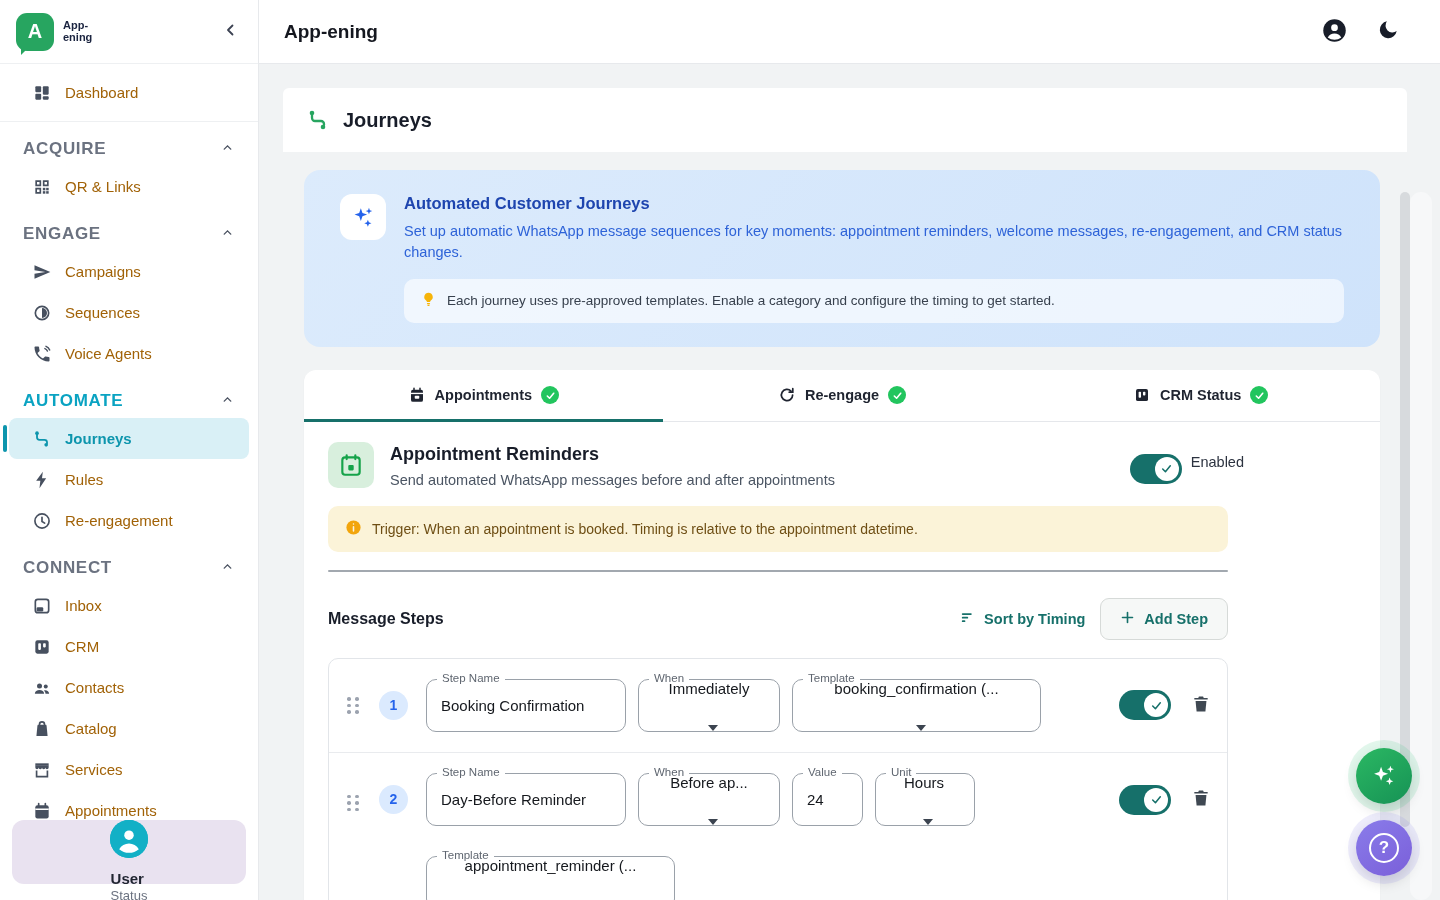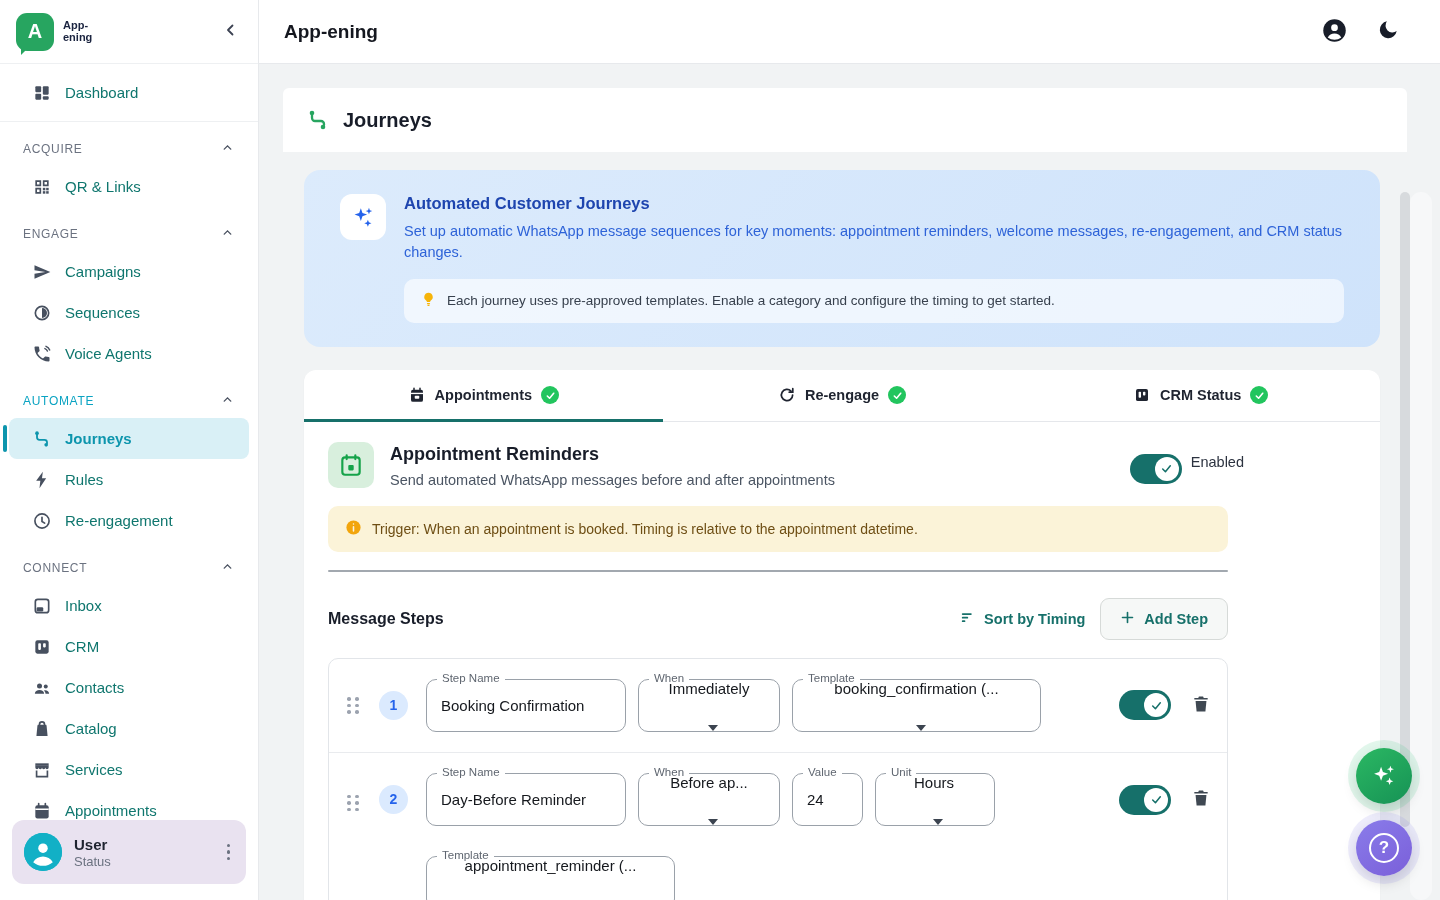--- a/index.html
+++ b/index.html
@@ -8,30 +8,30 @@
 
   
   .sidebar { width:259px; height:900px; background:#fff; border-right:1px solid #e7e9ec; position:relative; flex:none; }
   .sb-top { height:64px; display:flex; align-items:center; justify-content:space-between; padding:0 18px 0 16px; border-bottom:1px solid #eef0f2; }
   .logo { display:flex; align-items:center; gap:9px; }
   .logo-badge { width:38px; height:38px; border-radius:11px; background:#27a560; color:#fff; font-weight:bold; font-size:20px; display:flex; align-items:center; justify-content:center; position:relative; }
   .logo-badge::after{ content:""; position:absolute; left:5px; bottom:-4px; border-left:7px solid #27a560; border-bottom:7px solid transparent; }
   .logo-text { font-size:11px; font-weight:bold; color:#1b2440; line-height:1.05; }
   .sb-collapse { color:#3b4252; background:none; border:none; font-size:16px; cursor:pointer; display:flex; }
   .sb-nav { padding-top:8px; }
-  .sb-item { height:41px; display:flex; align-items:center; gap:13px; padding-left:23px; font-size:15px; color:#0f766e; cursor:pointer; position:relative; margin:0 9px 0 9px; border-radius:8px; }
+  .sb-item { height:41px; display:flex; align-items:center; gap:13px; padding-left:23px; font-size:15px; color:#a16207; cursor:pointer; position:relative; margin:0 9px 0 9px; border-radius:8px; }
   .sb-item .ic { width:20px; height:20px; flex:none; display:flex; color:#47505f; }
   .sb-item.active { background:#d9f0f6; color:#0d95ad; font-weight:600; }
   .sb-item.active .ic { color:#0d95ad; }
   .sb-item.active::before { content:""; position:absolute; left:-6px; top:7px; bottom:7px; width:4px; border-radius:2px; background:#0d95ad; }
   .sb-div { height:1px; background:#eef0f2; margin:8px 0; }
-  .sb-head { height:34px; margin-top:10px; display:flex; align-items:center; justify-content:space-between; padding:0 24px 0 23px; font-size:12px; font-weight:normal; letter-spacing:.7px; color:#6b7280; }
+  .sb-head { height:34px; margin-top:10px; display:flex; align-items:center; justify-content:space-between; padding:0 24px 0 23px; font-size:17px; font-weight:bold; letter-spacing:.7px; color:#6b7280; }
   .sb-head.teal { color:#0aa3c2; }
   .sb-head .chev { color:#4a5261; }
-  .user-card { position:absolute; left:12px; right:12px; bottom:16px; height:64px; background:#e9e2f0; border-radius:12px; display:flex; align-items:center; padding:0 12px; gap:12px; }
+  .user-card { position:absolute; left:12px; right:12px; bottom:16px; height:64px; background:#e9e2f0; border-radius:12px; display:flex; align-items:center; padding:0 12px; gap:12px;flex-direction:column; }
   .avatar { width:38px; height:38px; border-radius:50%; background:#12b0c6; color:#fff; display:flex; align-items:center; justify-content:center; flex:none; }
   .user-meta { flex:1; }
   .user-name { font-size:15px; font-weight:bold; color:#1f2430; }
   .user-role { font-size:13px; color:#6b7280; margin-top:1px; }
   .kebab { color:#6b7280; display:flex; flex-direction:column; gap:3px; padding:4px; cursor:pointer; }
   .kebab i { width:3.5px; height:3.5px; border-radius:50%; background:#6b7280; }
 
   
   .main { flex:1; display:flex; flex-direction:column; position:relative; }
   .topbar { height:64px; background:#fff; border-bottom:1px solid #e7e9ec; display:flex; align-items:center; padding:0 40px 0 25px; flex:none; }
@@ -83,21 +83,21 @@
   .step-num { width:29px; height:29px; border-radius:50%; background:#dbeafe; color:#2563eb; font-weight:600; font-size:14px; display:flex; align-items:center; justify-content:center; flex:none; margin:0 4px; }
   .fields-col { display:flex; flex-direction:column; gap:30px; }
   .fields { display:flex; gap:12px; align-items:center; }
   .field { position:relative; border:1.5px solid #9aa1a9; border-radius:10px; height:53px; display:flex; align-items:center; padding:0 14px; background:#fff; font-size:15px; color:#15181d; }
   .field label { position:absolute; top:-8px; left:10px; background:#fff; padding:0 5px; font-size:11.5px; color:#5f6670; }
   .field input { border:none; outline:none; font:inherit; color:inherit; width:100%; background:transparent; }
   .field.select { cursor:pointer;flex-direction:column; }
   .caret { width:0; height:0; border-left:5px solid transparent; border-right:5px solid transparent; border-top:6px solid #3c4450; margin-left:8px; flex:none; }
   .f-name { width:200px; } .f-when { width:142px; justify-content:space-between; }
   .f-template { width:249px; justify-content:space-between; }
-  .f-value { width:71px; } .f-unit { width:120px; justify-content:space-between;padding-left:12px; }
+  .f-value { width:71px; } .f-unit { width:100px; justify-content:space-between;padding-left:12px; }
   .row-actions { margin-left:auto; display:flex; align-items:center; gap:20px; align-self:flex-start; margin-top:12px; }
   .trash-btn { background:none; border:none; color:#3f4852; cursor:pointer; display:flex; }
 
   .scroll-track { position:absolute; right:8px; top:128px; width:22px; height:708px; background:#f7f8f9; border-radius:11px; }
   .scroll-thumb { position:absolute; right:30px; top:128px; width:10px; height:635px; background:#d7dadd; border-radius:5px; }
 
   .fab { position:absolute; width:56px; height:56px; border-radius:50%; border:none; cursor:pointer; display:flex; align-items:center; justify-content:center; color:#fff; }
   .fab-ai { right:28px; bottom:96px; background:linear-gradient(145deg,#2bb863,#169255); box-shadow:0 0 0 8px rgba(52,199,123,.14), 0 6px 14px rgba(0,0,0,.15); }
   .fab-help { right:28px; bottom:24px; background:linear-gradient(145deg,#8a7cea,#7a5fd9); box-shadow:0 0 0 8px rgba(138,124,234,.14), 0 6px 14px rgba(0,0,0,.15); }
   .q-circle { width:30px; height:30px; border:2.5px solid #fff; border-radius:50%; display:flex; align-items:center; justify-content:center; font-size:17px; font-weight:bold; color:#fff; }

